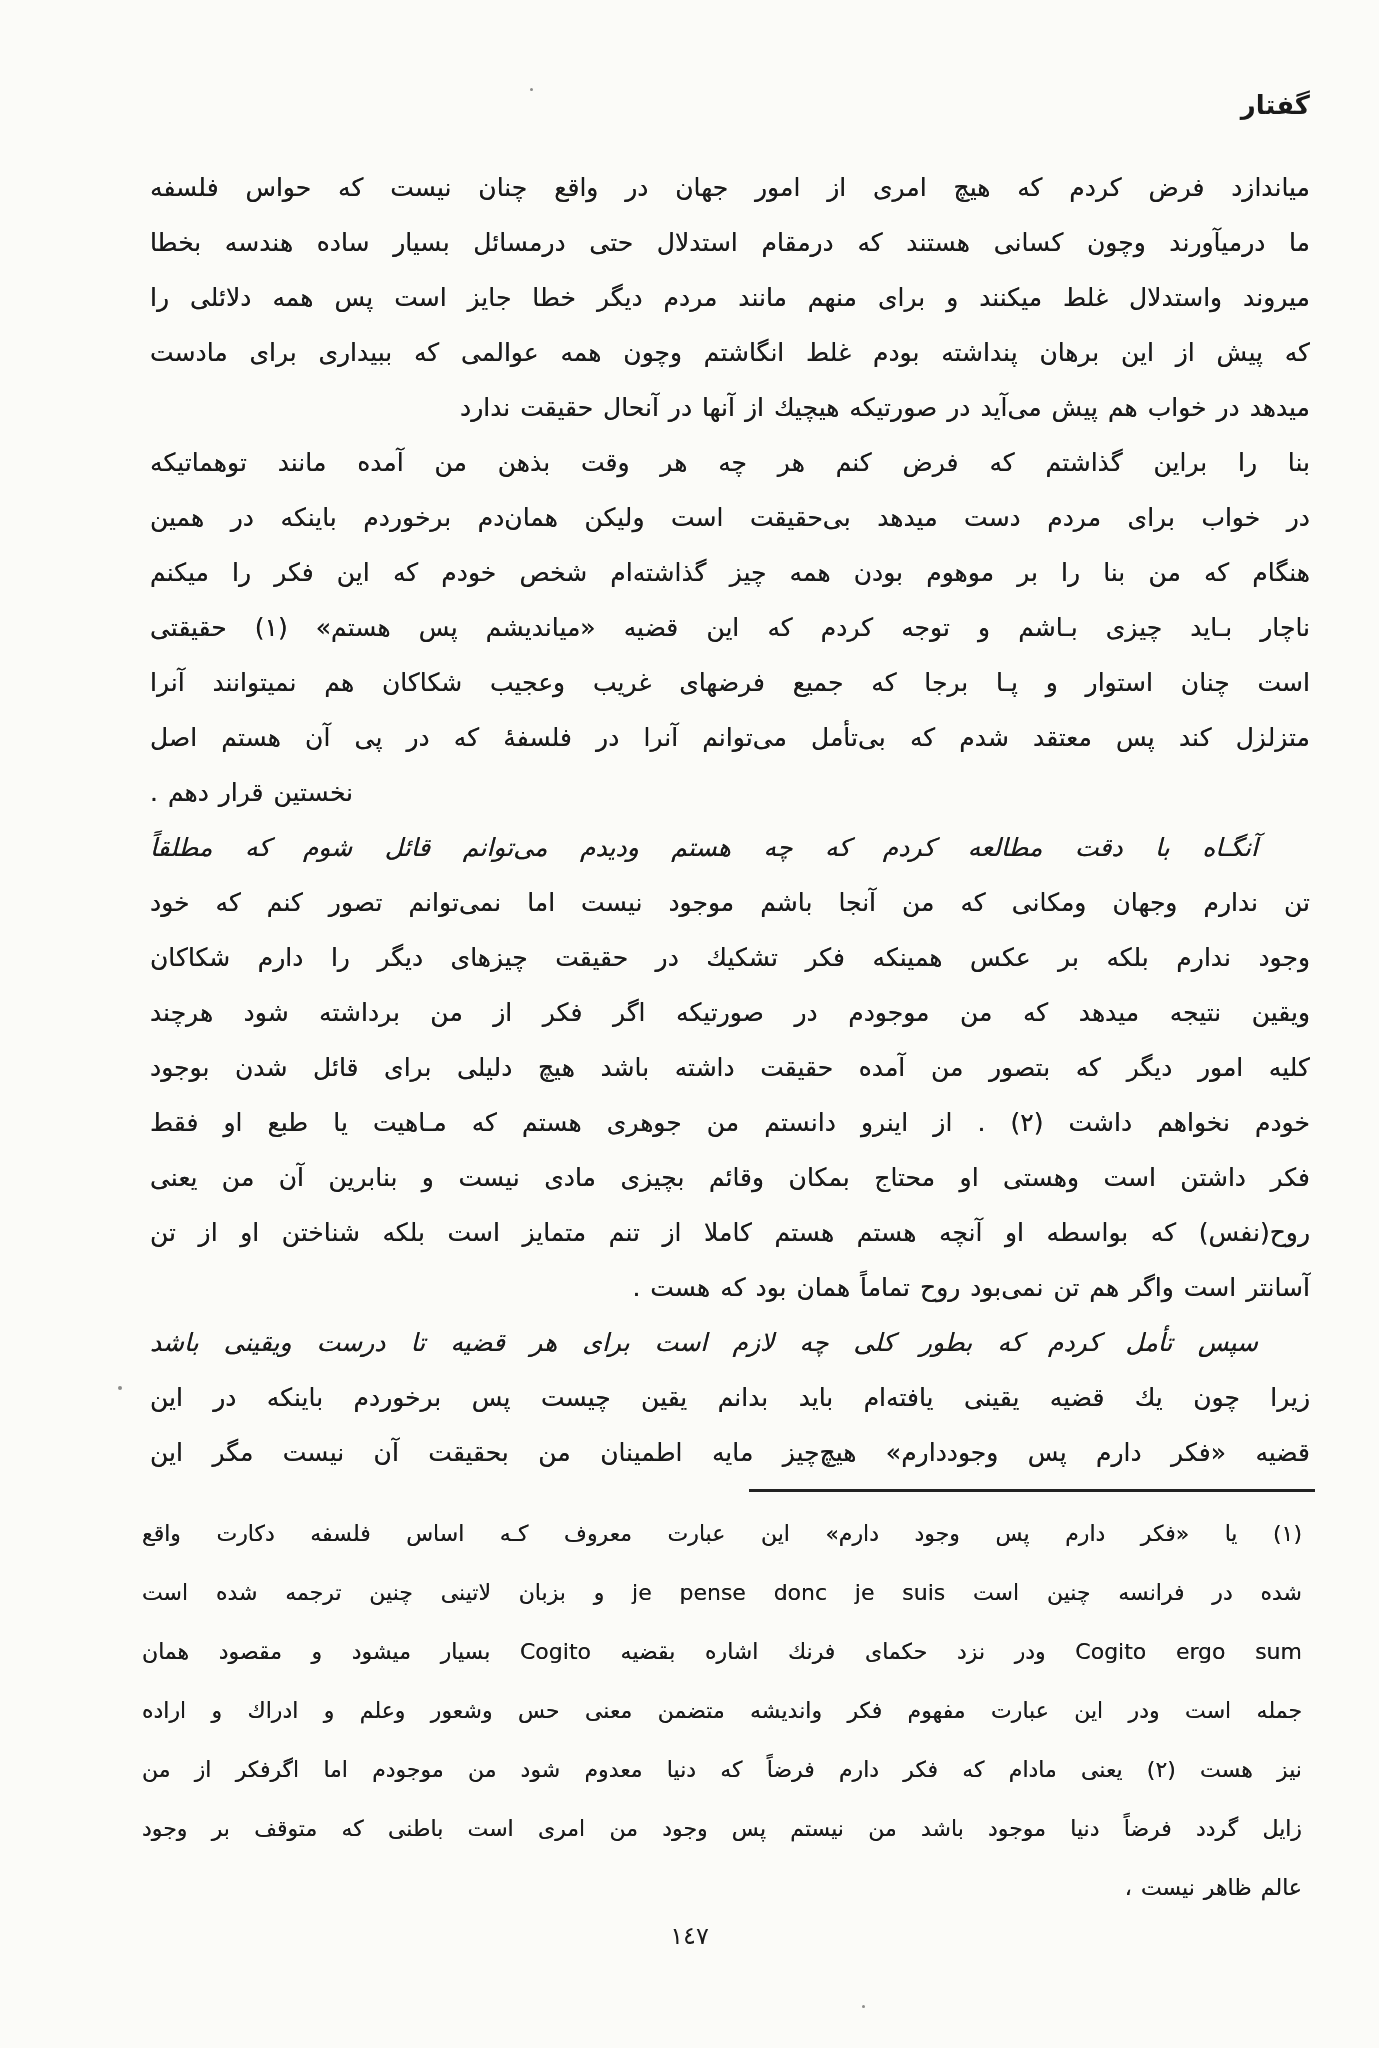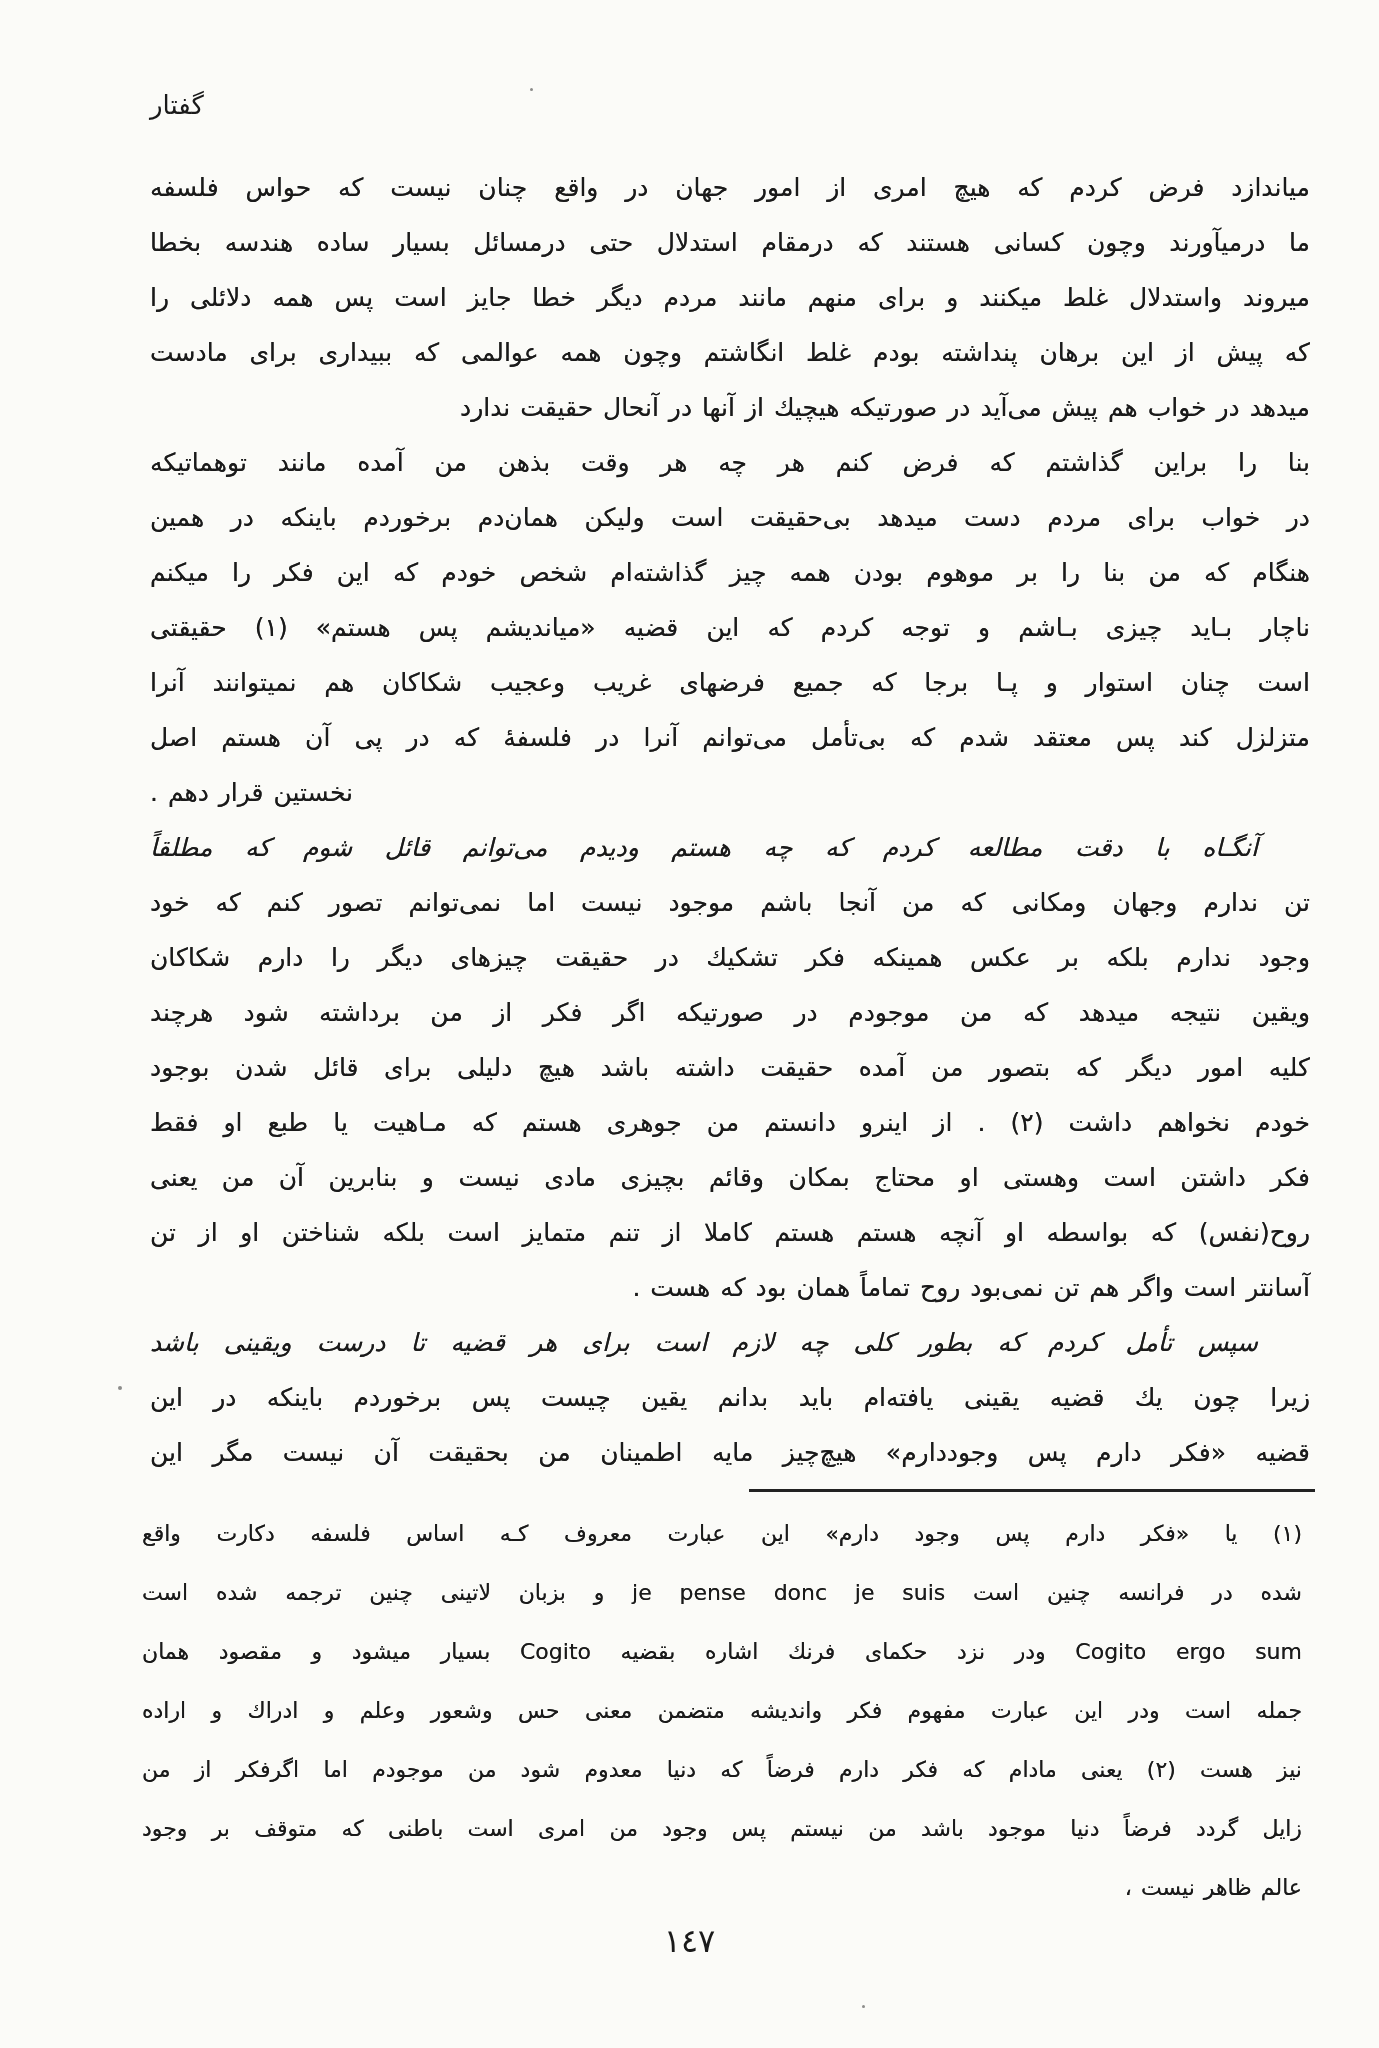--- a/index.html
+++ b/index.html
@@ -17,23 +17,23 @@
     direction: rtl;
     font-family: "DejaVu Sans", sans-serif;
     color: var(--ink);
     overflow: hidden;
   }
   .header {
     position: absolute;
     top: 90px;
     left: 150px;
     width: 1160px;
-    text-align: left;
+    text-align: right;
     font-size: 26px;
-    font-weight: normal;
+    font-weight: bold;
     letter-spacing: 1px;
   }
   .textblock {
     position: absolute;
     top: 160px;
     left: 150px;
     width: 1160px;
   }
   .line {
     font-size: 25px;
@@ -64,21 +64,21 @@
   .footnotes .line {
     font-size: 22px;
     line-height: 59px;
   }
   .pagenum {
     position: absolute;
     top: 1922px;
     left: 0;
     width: 100%;
     text-align: center;
-    font-size: 32px;
+    font-size: 24px;
     letter-spacing: 2px;
   }
   
   .speck { position: absolute; background: rgba(30,30,30,0.5); border-radius: 50%; }
 </style>
 </head>
 <body>
 
 <div class="page">
 

